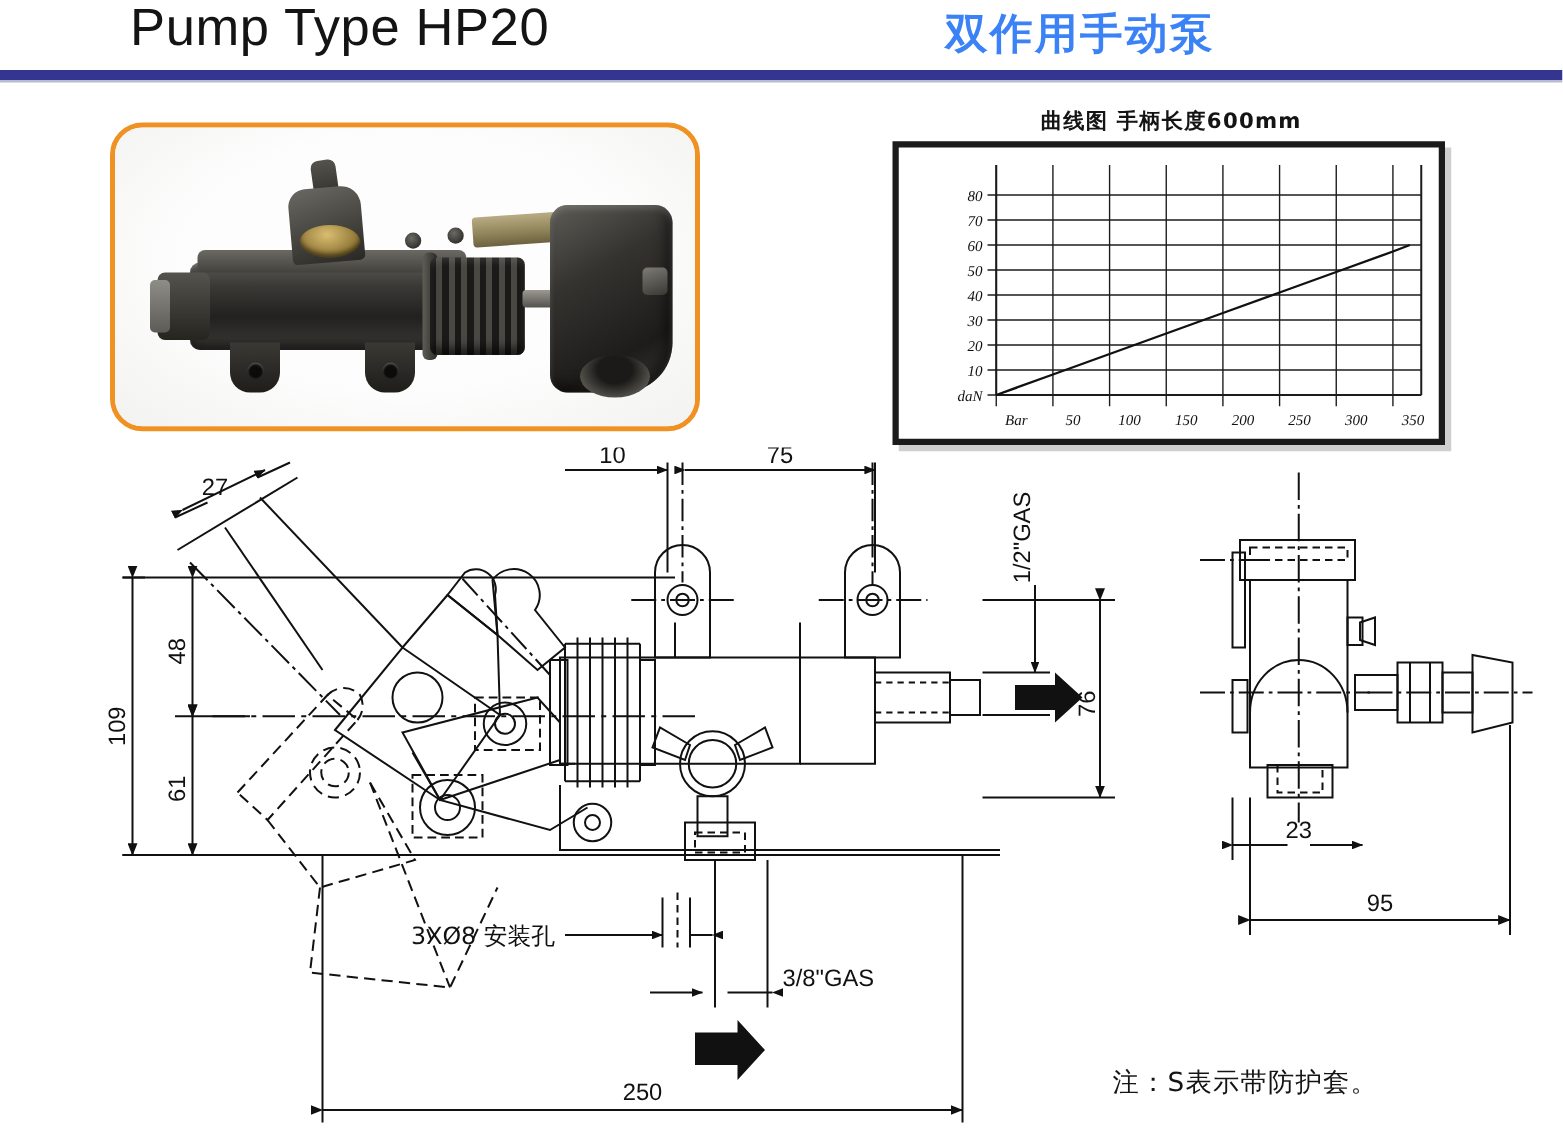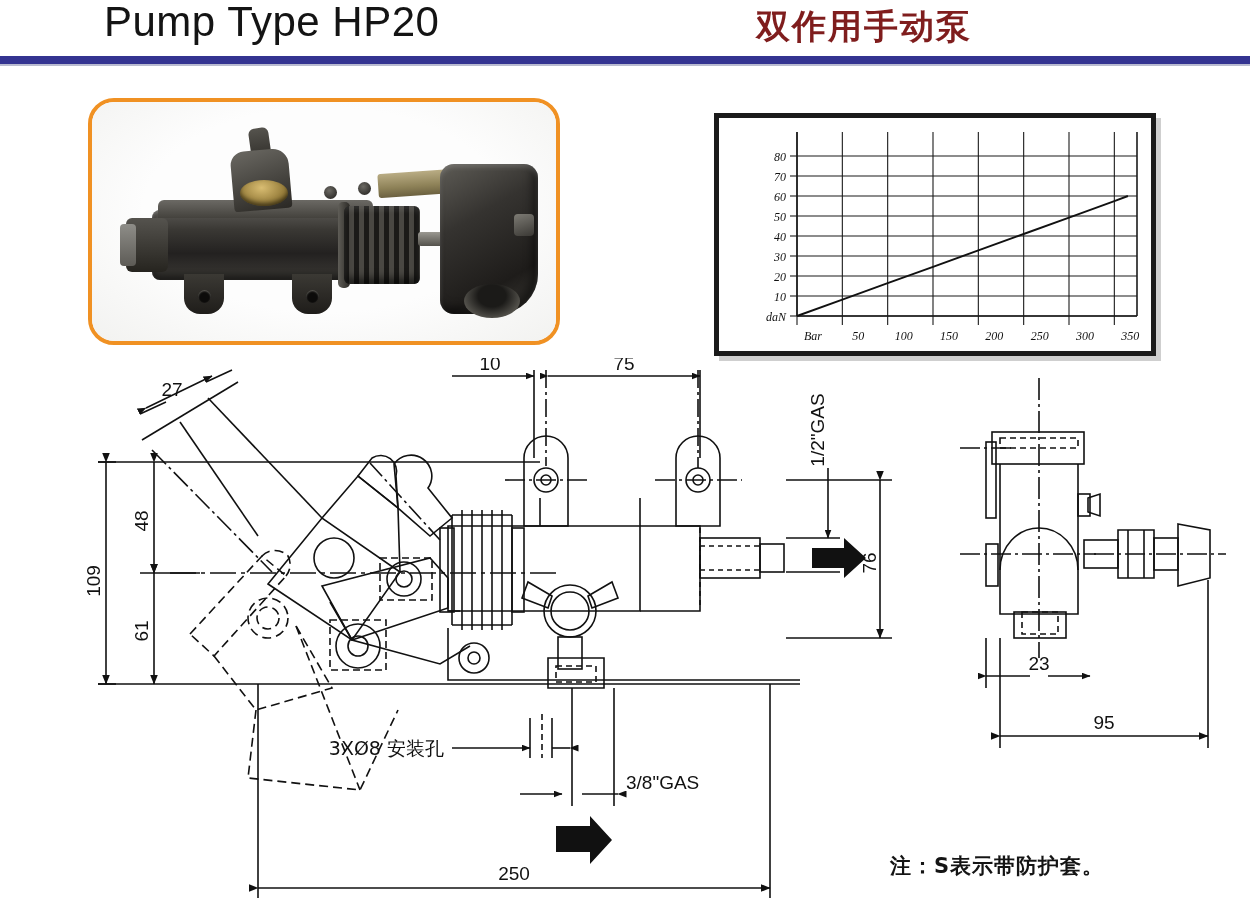--- a/index.html
+++ b/index.html
@@ -4,21 +4,21 @@
 <style>
   html,body{margin:0;padding:0;background:#ffffff;}
   body{width:1250px;height:905px;position:relative;overflow:hidden;
        font-family:"Liberation Sans","DejaVu Sans",sans-serif;color:#1a1a1a;}
 
   
   #header{position:absolute;left:0;top:0;width:1044px;height:62px;}
   #title-en{position:absolute;left:104px;top:-2px;font-size:42px;font-weight:400;
             letter-spacing:.5px;color:#141414;white-space:nowrap;}
   #title-cn{position:absolute;right:72px;top:4px;font-size:34px;font-weight:700;
-            letter-spacing:2px;color:#7f1d1d;white-space:nowrap;
+            letter-spacing:2px;color:#3b82f6;white-space:nowrap;
             font-family:"DejaVu Sans",sans-serif;}
   #header-rule{position:absolute;left:0;top:56px;width:1250px;height:10px;}
   #header-rule .bar{position:absolute;left:0;top:0;width:100%;height:8px;}
   #header-rule .bar-shadow{position:absolute;left:0;top:8px;width:100%;height:2px;
             background:#b9bbd0;}
 
   
   #photo-panel{position:absolute;left:88px;top:98px;width:472px;height:247px;
        border:4px solid #f09123;border-radius:26px;background:#fdfdfd;
        box-sizing:border-box;overflow:hidden;}
@@ -79,21 +79,21 @@
       font-family:"DejaVu Sans",sans-serif;}
   #chart-box{position:absolute;left:0;top:28px;width:442px;height:243px;
       border:5px solid #1b1b1b;background:#ffffff;box-sizing:border-box;
       box-shadow:5px 5px 0 #cfcfcf;}
   #chart-svg{position:absolute;left:0;top:0;}
 
   
   #drawing{position:absolute;left:0;top:358px;width:1250px;height:547px;}
   #drawing-svg{position:absolute;left:0;top:0;}
 
-  #footnote{position:absolute;left:890px;top:852px;font-size:21px;font-weight:700;
+  #footnote{position:absolute;left:890px;top:852px;font-size:21px;font-weight:400;
       letter-spacing:1px;color:#141414;font-family:"DejaVu Sans",sans-serif;
       white-space:nowrap;}
 </style>
 </head>
 <body>
 
 <div id="header">
   <div id="title-en">Pump Type HP20</div>
   <div id="title-cn">双作用手动泵</div>
   <div id="header-rule">
@@ -121,20 +121,21 @@
     <div class="pm bellows"></div>
     <div class="pm rod"></div>
     <div class="pm lever"></div>
     <div class="pm elbow"></div>
     <div class="pm elbow-bolt"></div>
     <div class="pm elbow-port"></div>
   </div>
 </div>
 
 <div id="chart-wrap">
+  <div id="chart-title">曲线图 手柄长度600mm</div>
   <div id="chart-box">
     <svg id="chart-svg" width="432" height="233" viewBox="0 0 432 233">
         <line x1="78" y1="198" x2="418" y2="198" stroke="#1b1b1b" stroke-width="1.1"></line>
         <line x1="71" y1="198" x2="78" y2="198" stroke="#1b1b1b" stroke-width="1.1"></line>
         <text x="67" y="203" text-anchor="end" font-family="Liberation Serif, serif" font-size="12" font-style="italic" fill="#111">daN</text>
         <line x1="78" y1="178" x2="418" y2="178" stroke="#1b1b1b" stroke-width="1.1"></line>
         <line x1="71" y1="178" x2="78" y2="178" stroke="#1b1b1b" stroke-width="1.1"></line>
         <text x="67" y="183" text-anchor="end" font-family="Liberation Serif, serif" font-size="12" font-style="italic" fill="#111">10</text>
         <line x1="78" y1="158" x2="418" y2="158" stroke="#1b1b1b" stroke-width="1.1"></line>
         <line x1="71" y1="158" x2="78" y2="158" stroke="#1b1b1b" stroke-width="1.1"></line>

